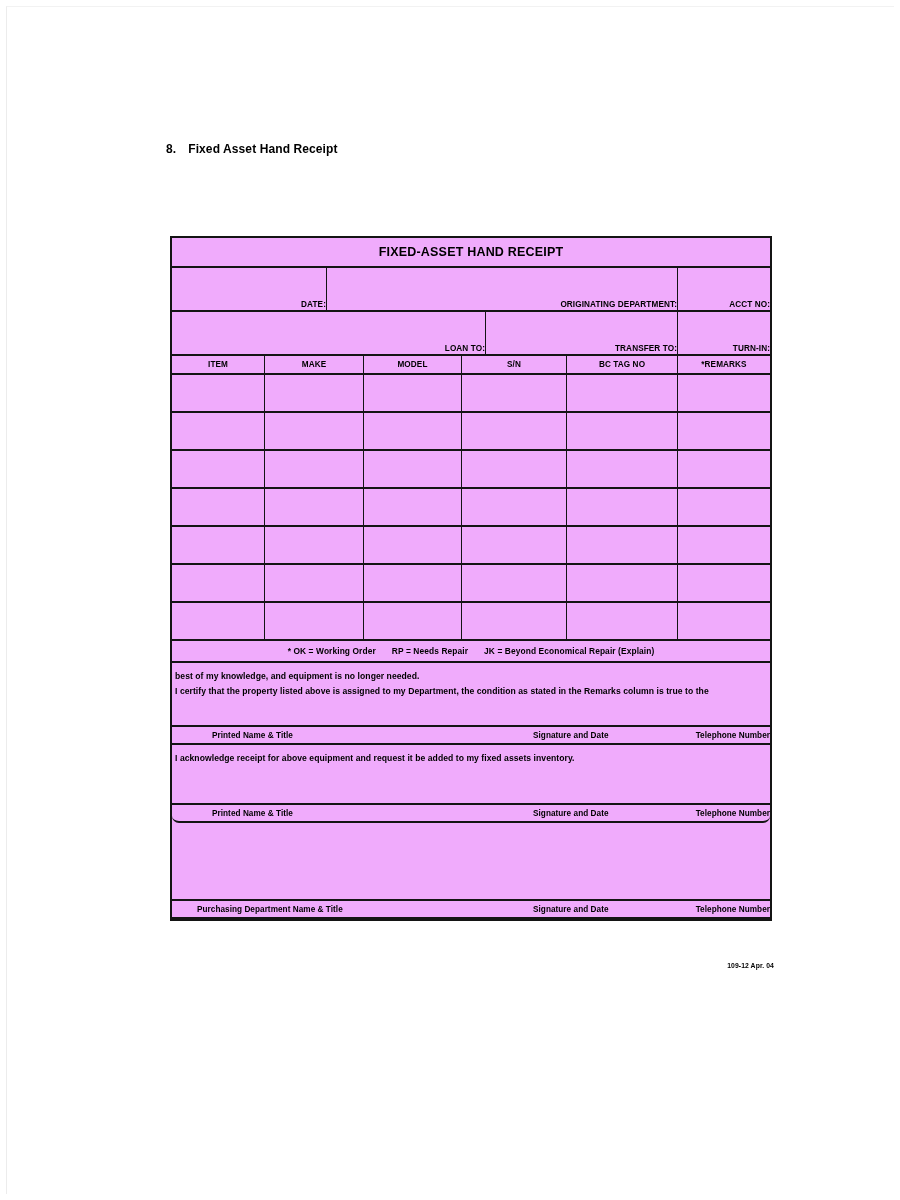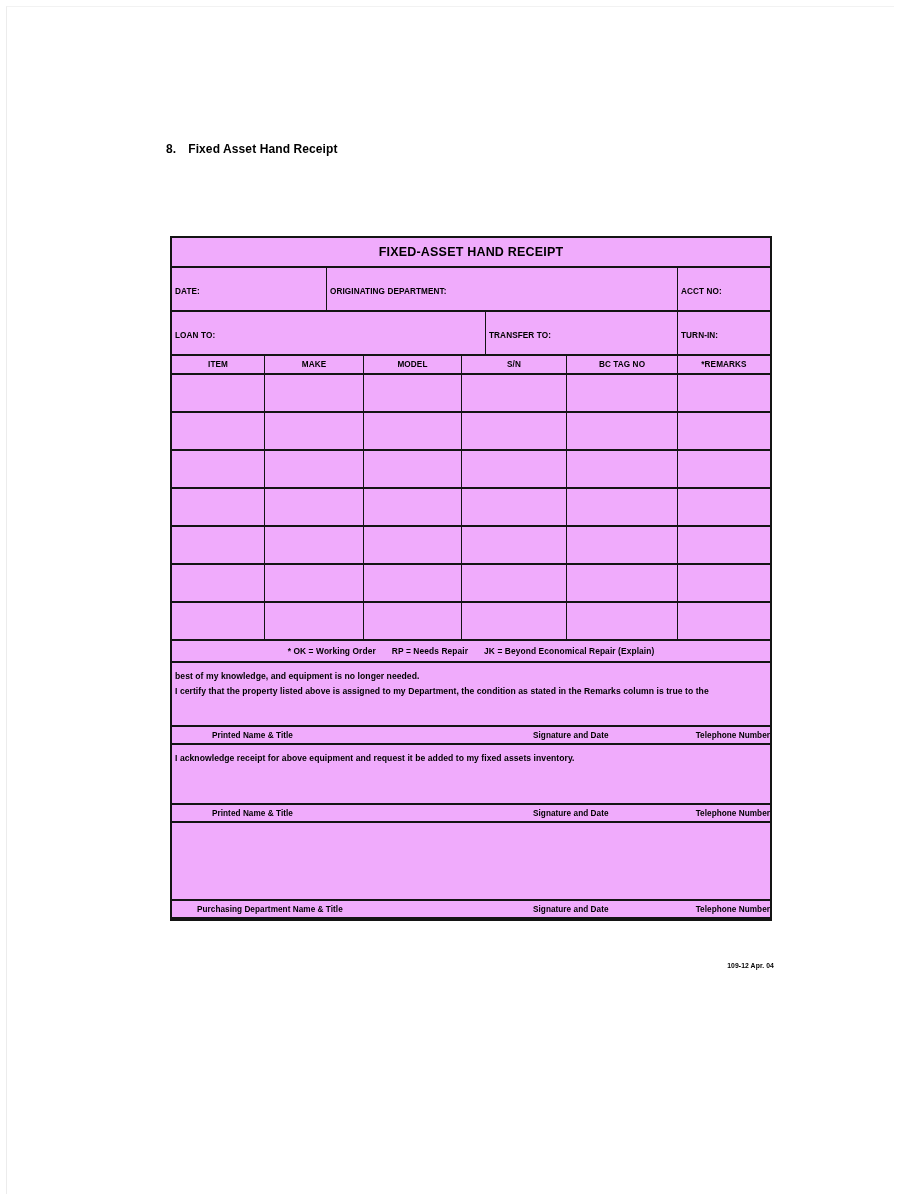--- a/index.html
+++ b/index.html
@@ -66,21 +66,22 @@
     letter-spacing: 0.2px;
   }
 
   .info-row { height: 42px; }
   .info-cell {
     position: relative;
     border-right: 1.5px solid #141414;
     box-sizing: border-box;
     display: flex;
     align-items: flex-end;
-    padding: 0 0 14px 3px;
+    padding: 0 0 1px 3px;
+    justify-content: flex-end;
   }
   .info-cell:last-child { border-right: none; }
   .info-label {
     font-size: 8.2px;
     font-weight: bold;
     letter-spacing: 0.1px;
     white-space: nowrap;
   }
 
   
@@ -139,21 +140,21 @@
   .stmt-block { display: block; }
   .stmt-text {
     padding: 6px 6px 0 3px;
     font-size: 8.6px;
     line-height: 1.72;
     font-weight: bold;
     letter-spacing: 0.05px;
   }
 
   .cert-block { height: 80px; position: relative; }
-  .ack-block  { height: 76px; position: relative; }
+  .ack-block  { height: 76px; position: relative; border-radius: 7px; }
   .purch-block { height: 94px; position: relative; }
 
   
   .sig-strip {
     display: flex;
     height: 18px;
     border-top: 2px solid #141414;
     box-sizing: border-box;
   }
   .sig-cell {

